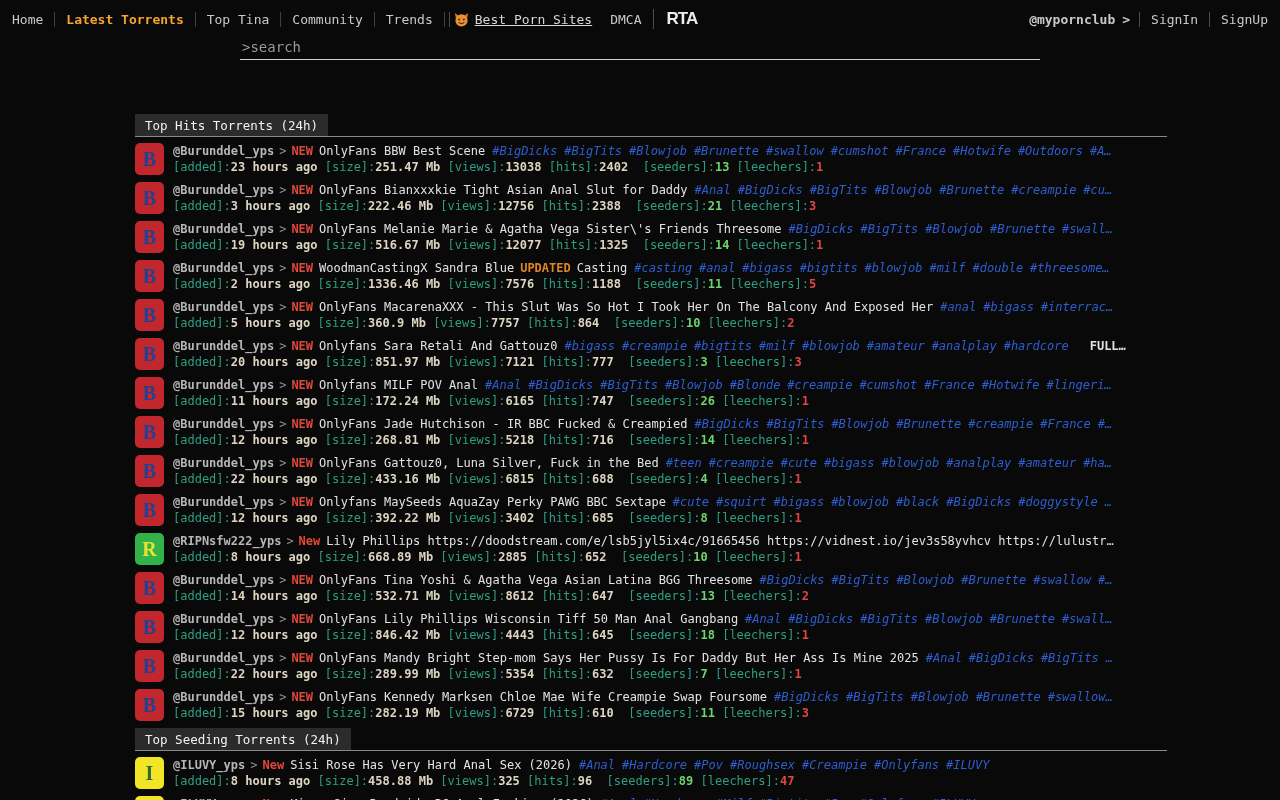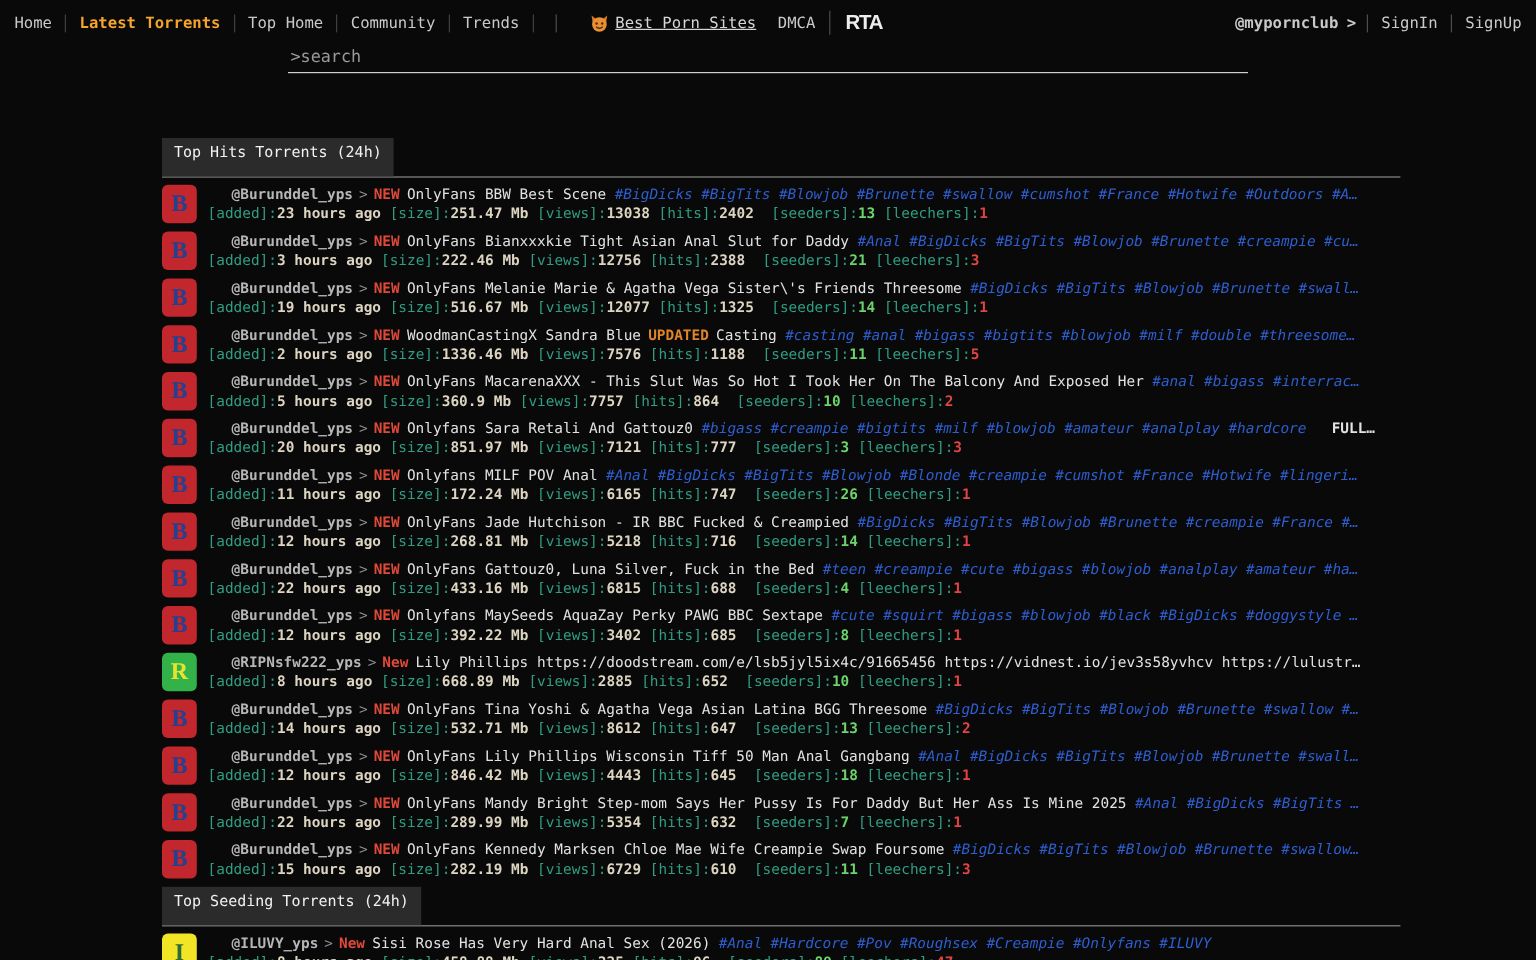--- a/index.html
+++ b/index.html
@@ -11,21 +11,21 @@
   }
   
   .topnav {
     display:flex; align-items:center;
     padding:9px 10px 0 8px;
     font-size:13px; color:#c9c9c9; white-space:nowrap;
   }
   .nav-item { padding:0 11px; border-right:1px solid #404040; cursor:pointer; }
   .nav-item:first-child { padding-left:4px; }
   .nav-item.active { color:var(--accent-orange,#f5a42c); font-weight:bold; }
-  .promo { display:flex; align-items:flex-end; gap:6px; padding-left:28px; margin-left:18px; border-left:1px solid #4d4d4d; cursor:pointer; }
+  .promo { display:flex; align-items:flex-end; gap:6px; padding-left:4px; margin-left:4px; border-left:1px solid #4d4d4d; cursor:pointer; }
   .promo-label { text-decoration:underline; color:#d6d6d6; }
   .dmca { margin-left:18px; padding-right:12px; cursor:pointer; color:#c9c9c9; }
   .rta {
     border-left:1px solid #4d4d4d; padding-left:12px;
     font-family:"Liberation Sans", sans-serif; font-weight:900; font-size:17px;
     color:#ededed; letter-spacing:-1px; cursor:pointer;
   }
   .flex-spacer { flex:1; }
   .account { display:flex; align-items:center; font-size:13px; color:#c9c9c9; }
   .handle { font-weight:bold; cursor:pointer; }
@@ -39,52 +39,52 @@
     border-bottom:1px solid #cfcfcf;
     color:#9a9a9a; font:14px "DejaVu Sans Mono", monospace;
     padding:0 0 4px 2px;
   }
   .search-input::placeholder { color:#9a9a9a; opacity:1; }
   
   .main { margin:54px 0 0 135px; width:1032px; }
   .section-header { border-bottom:1px solid #8a8a8a; }
   .section-tab {
     display:inline-block; background:#2b2b2b; color:#f2f2f2;
-    font-size:12.5px; padding:4px 10px 13px; cursor:pointer;
+    font-size:12.5px; padding:4px 10px 3px; cursor:pointer;
   }
   .entries { padding-top:6px; }
   .entry { display:flex; margin-bottom:7px; }
   .avatar {
     flex:0 0 29px; width:29px; height:32px; border-radius:5px;
     display:flex; align-items:center; justify-content:center;
     font-family:"Liberation Serif", serif; font-weight:bold; font-size:20px;
     margin-right:9px; cursor:pointer;
   }
   .lines { flex:1; min-width:0; }
   .line1, .line2 { height:16px; line-height:16px; white-space:nowrap; overflow:hidden; font-size:12px; }
-  .user { color:var(--user-gray,#b6b6b6); font-weight:bold; cursor:pointer;margin-left:20px; }
+  .user { color:var(--user-gray,#b6b6b6); font-weight:bold; cursor:pointer; }
   .chev { color:#8f8f8f; margin:0 5px; }
   .badge { color:var(--new-red,#e0493a); font-weight:bold; margin-right:6px; }
   .title { color:var(--title-white,#e2e2e2); cursor:pointer; }
   .updated { color:var(--updated-orange,#e08428); font-weight:bold; margin:0 6px; }
   .tag { color:var(--tag-blue,#2e5ed0); font-style:italic; margin-left:7px; cursor:pointer; }
   .tail { color:var(--title-white,#e2e2e2); margin-left:21px;font-weight:bold; }
   .mlabel { color:var(--label-teal,#2f9e82); }
   .mval { color:var(--meta-cream,#ddd5c2); font-weight:bold; }
   .mval.seeders { color:var(--seeders-green,#6cd46c); }
   .mval.leechers { color:var(--leechers-red,#e04545); }
 </style>
 </head>
 <body>
 
 <div class="topnav">
   <div id="nav-items" style="display:flex;">
       <span class="nav-item">Home</span>
       <span class="nav-item active">Latest Torrents</span>
-      <span class="nav-item">Top Home</span>
+      <span class="nav-item">Top Tina</span>
       <span class="nav-item">Community</span>
       <span class="nav-item">Trends</span>
     </div>
   <div class="promo">
     <span style="display:inline-flex;">
       <svg viewBox="0 0 16 16" width="15" height="15">
         <polygon points="1,1 5,4 2,7" fill="#d87820"></polygon>
         <polygon points="15,1 11,4 14,7" fill="#d87820"></polygon>
         <circle cx="8" cy="9" r="6.5" fill="#e89038"></circle>
         <circle cx="5.5" cy="8" r="1.1" fill="#5a2800"></circle>

